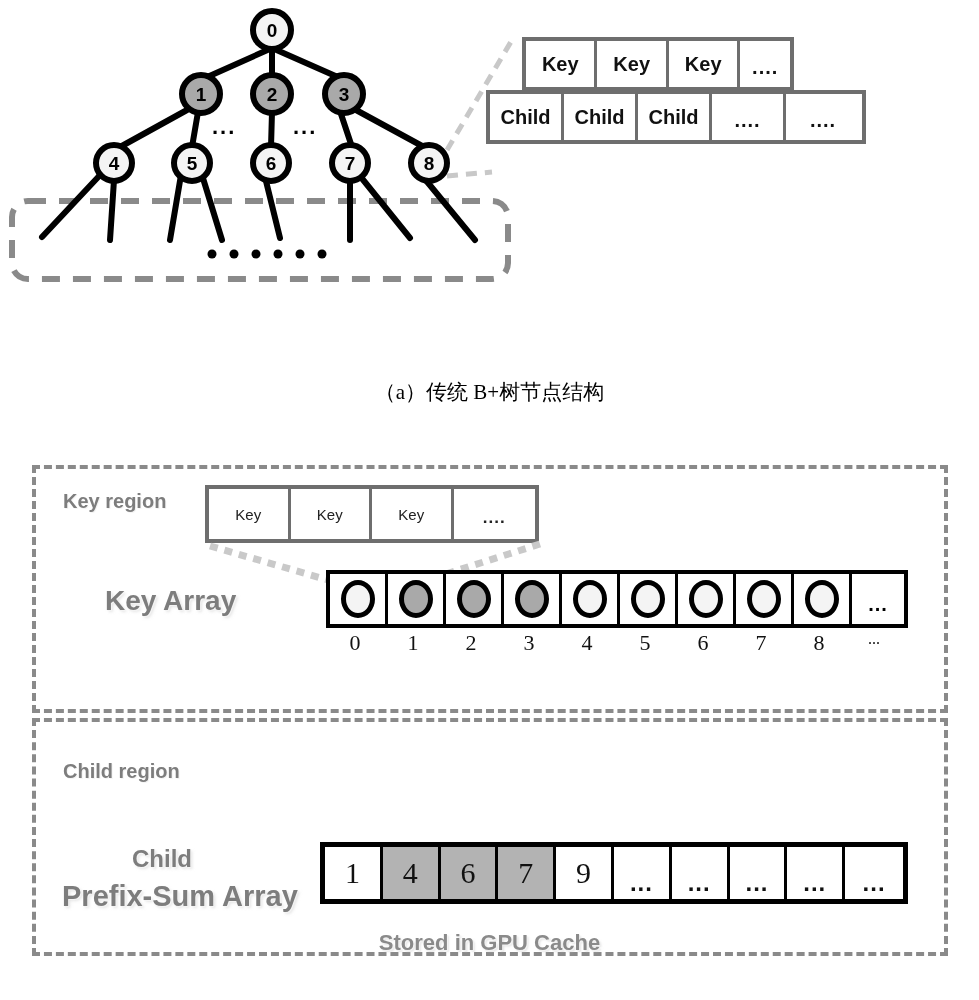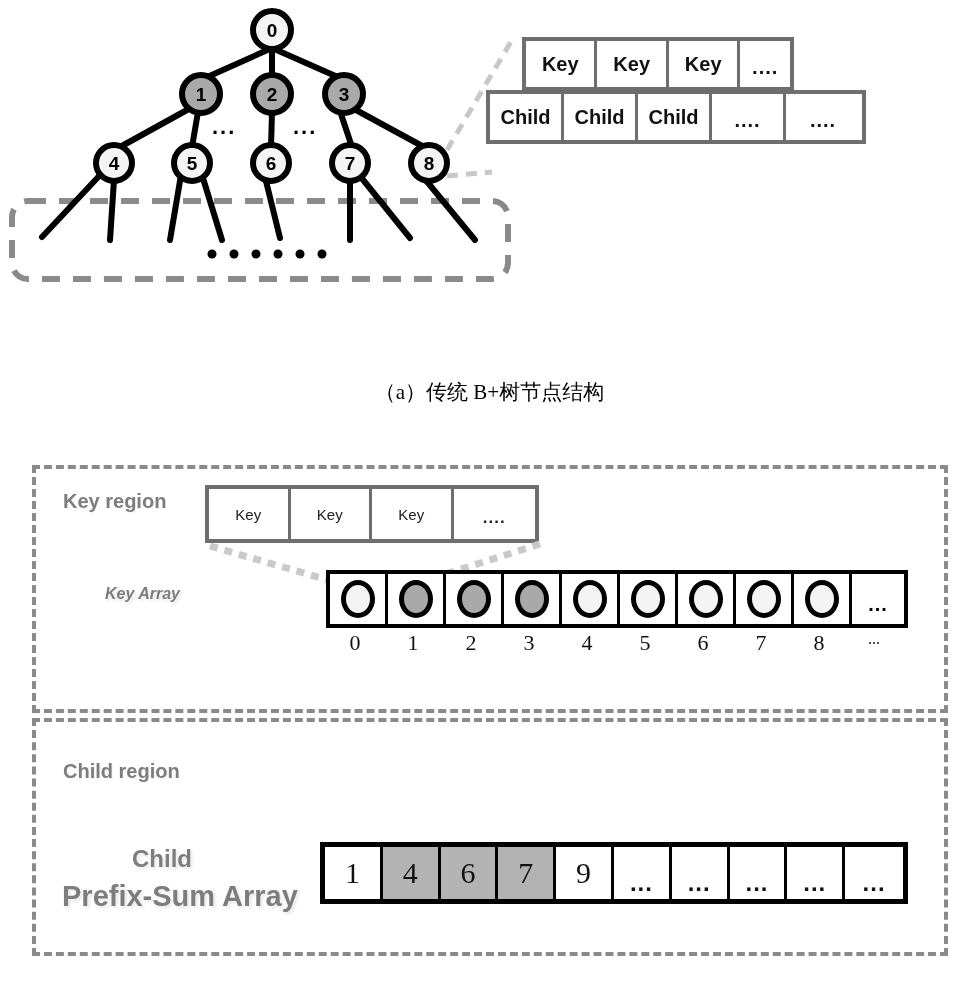--- a/index.html
+++ b/index.html
@@ -298,21 +298,21 @@
       <div class="cell" style="width:82px;">Key</div>
       <div class="cell" style="width:82px;">Key</div>
       <div class="cell dots" style="width:82px;">....</div>
     </div>
 
     <svg class="abs" width="400" height="60" style="left:195px; top:110px;">
       <line x1="15" y1="6" x2="140" y2="42" stroke="#c9c9c9" stroke-width="7" stroke-dasharray="8,7"></line>
       <line x1="345" y1="4" x2="232" y2="40" stroke="#c9c9c9" stroke-width="7" stroke-dasharray="8,7"></line>
     </svg>
 
-    <div class="region-label" style="left:105px; top:155px; font-size:16px; text-shadow:1px 1px 0 #f4f4f4, 2px 2px 3px rgba(205,205,205,.55);font-style:italic;">Key Array</div>
+    <div class="region-label" style="left:105px; top:155px; font-size:28px; text-shadow:1px 1px 0 #f4f4f4, 2px 2px 3px rgba(205,205,205,.55);">Key Array</div>
 
     <div class="keyarray" style="left:326px; top:140px; width:582px; height:58px;">
       <div class="cell" style="width:58px;">
         <div class="circ"></div>
       </div>
       <div class="cell" style="width:58px;">
         <div class="circ filled"></div>
       </div>
       <div class="cell" style="width:58px;">
         <div class="circ filled"></div>
@@ -365,16 +365,17 @@
       <div class="cell shaded" style="width:58px;">6</div>
       <div class="cell shaded" style="width:58px;">7</div>
       <div class="cell" style="width:58px;">9</div>
       <div class="cell dots" style="width:58px;">...</div>
       <div class="cell dots" style="width:58px;">...</div>
       <div class="cell dots" style="width:58px;">...</div>
       <div class="cell dots" style="width:58px;">...</div>
       <div class="cell dots" style="width:58px;">...</div>
     </div>
 
+    <div class="stored-label" style="left:0; top:500px;">Stored in GPU Cache</div>
 
   </div>
 
 </div>
 
 </body></html>

